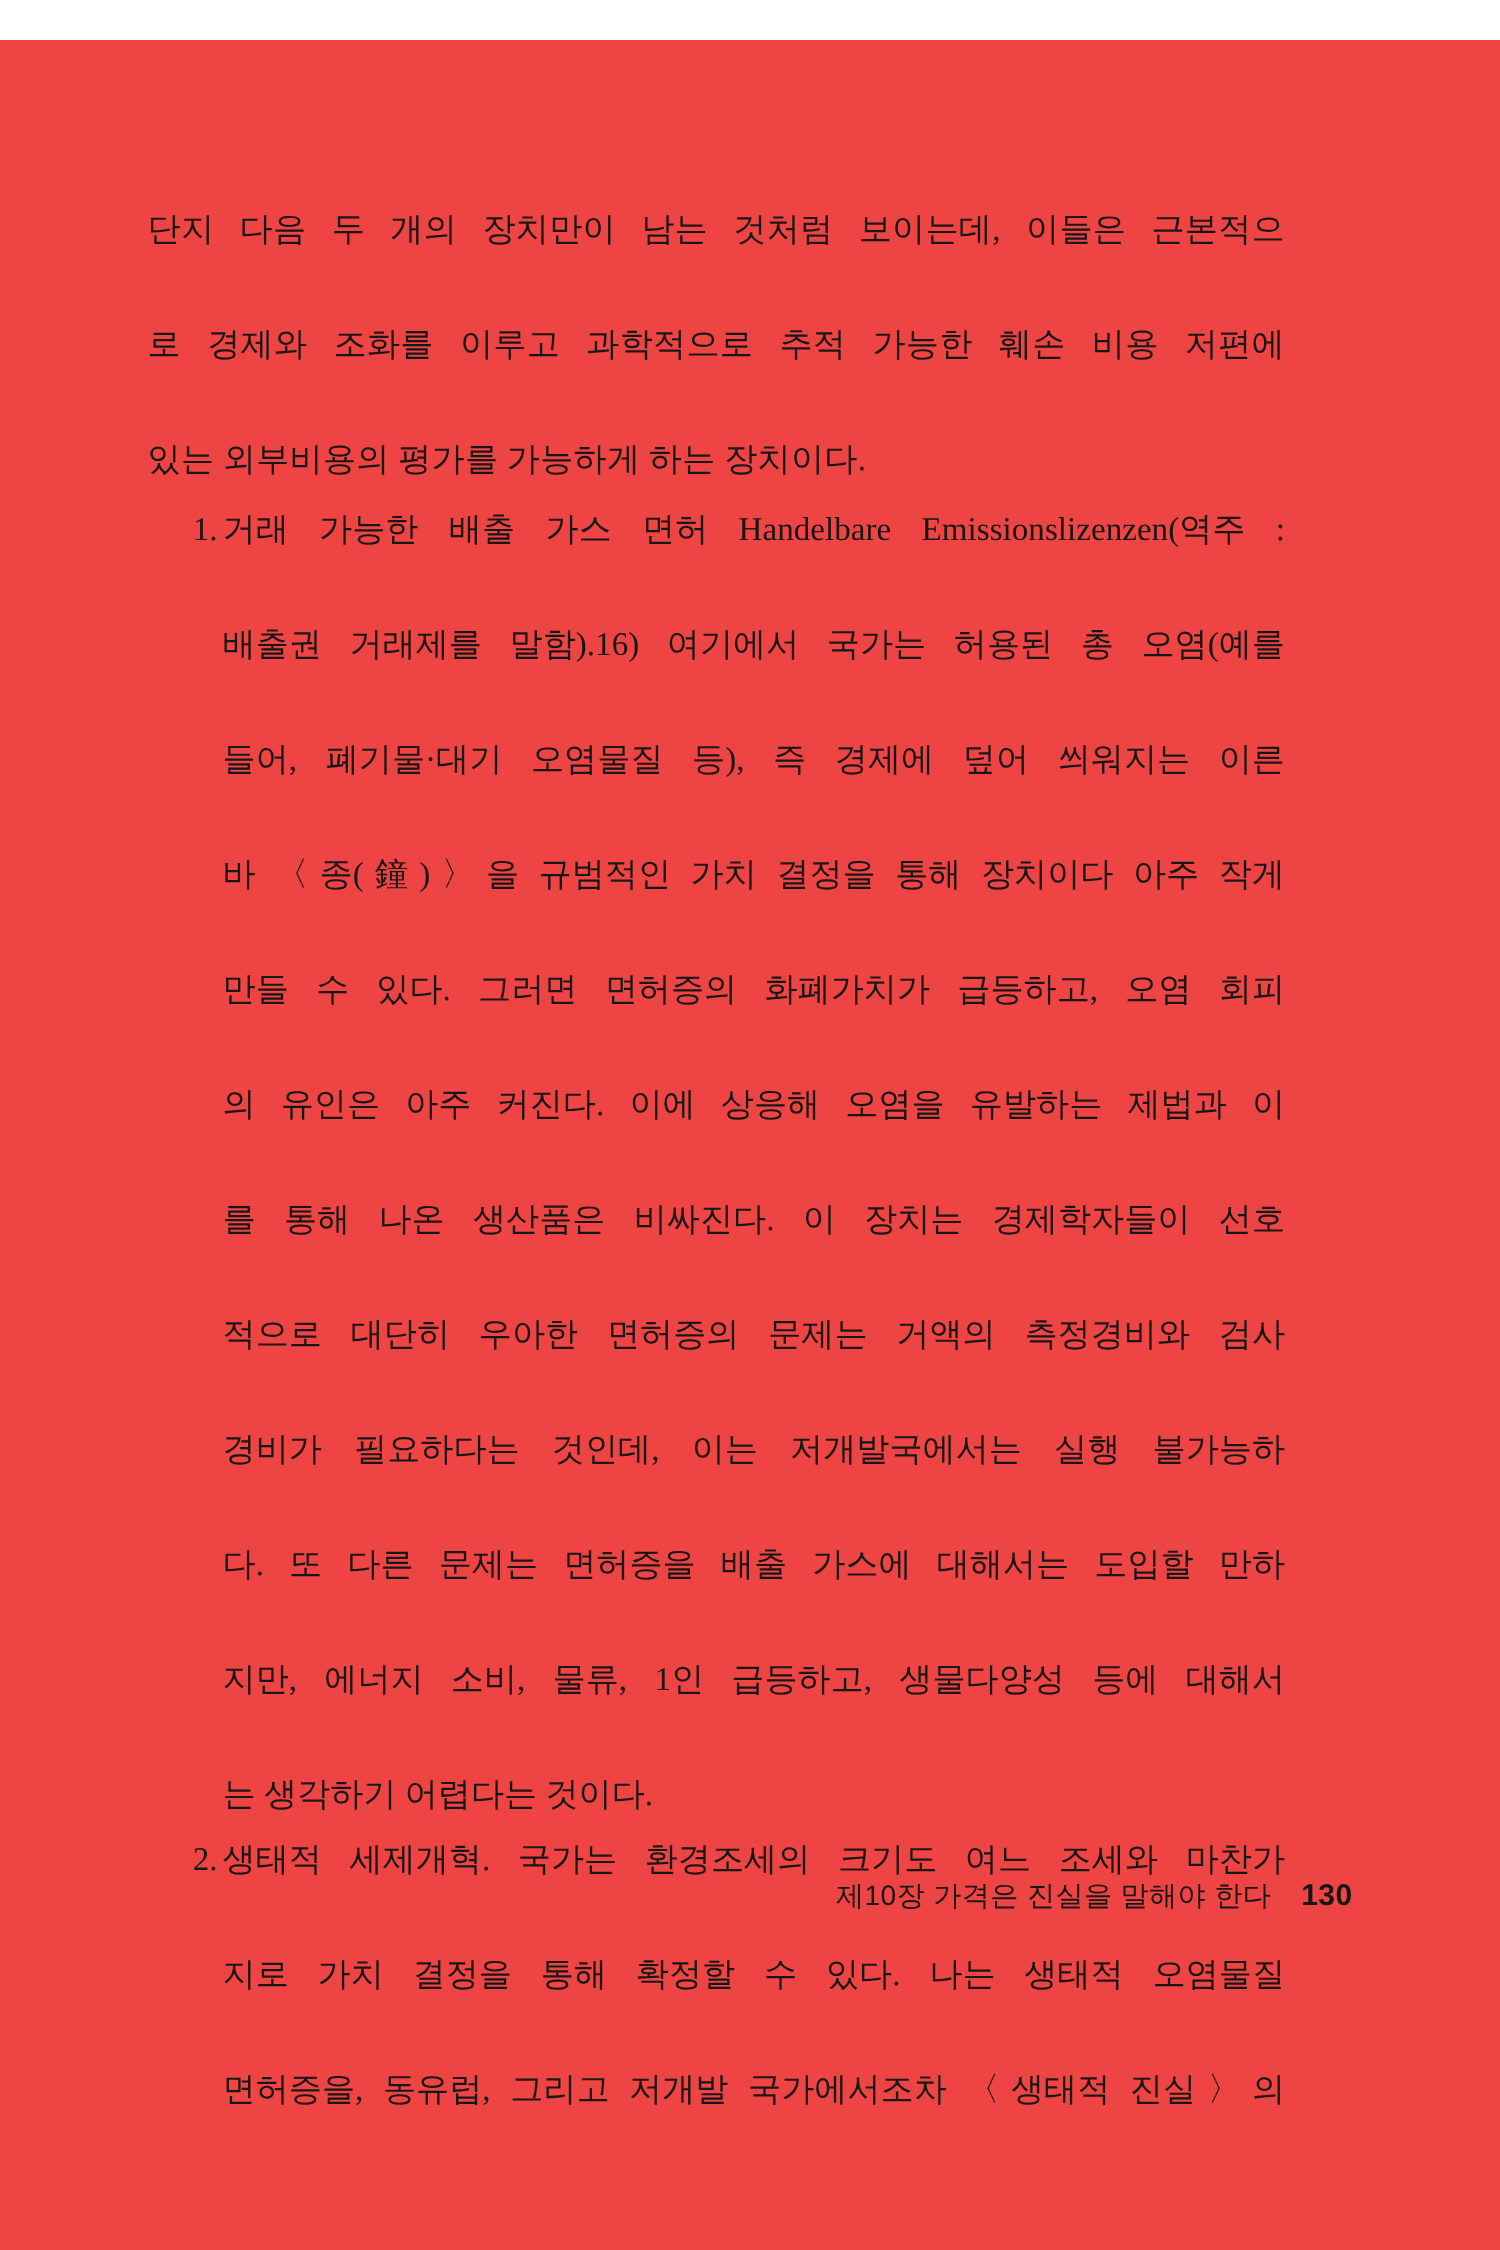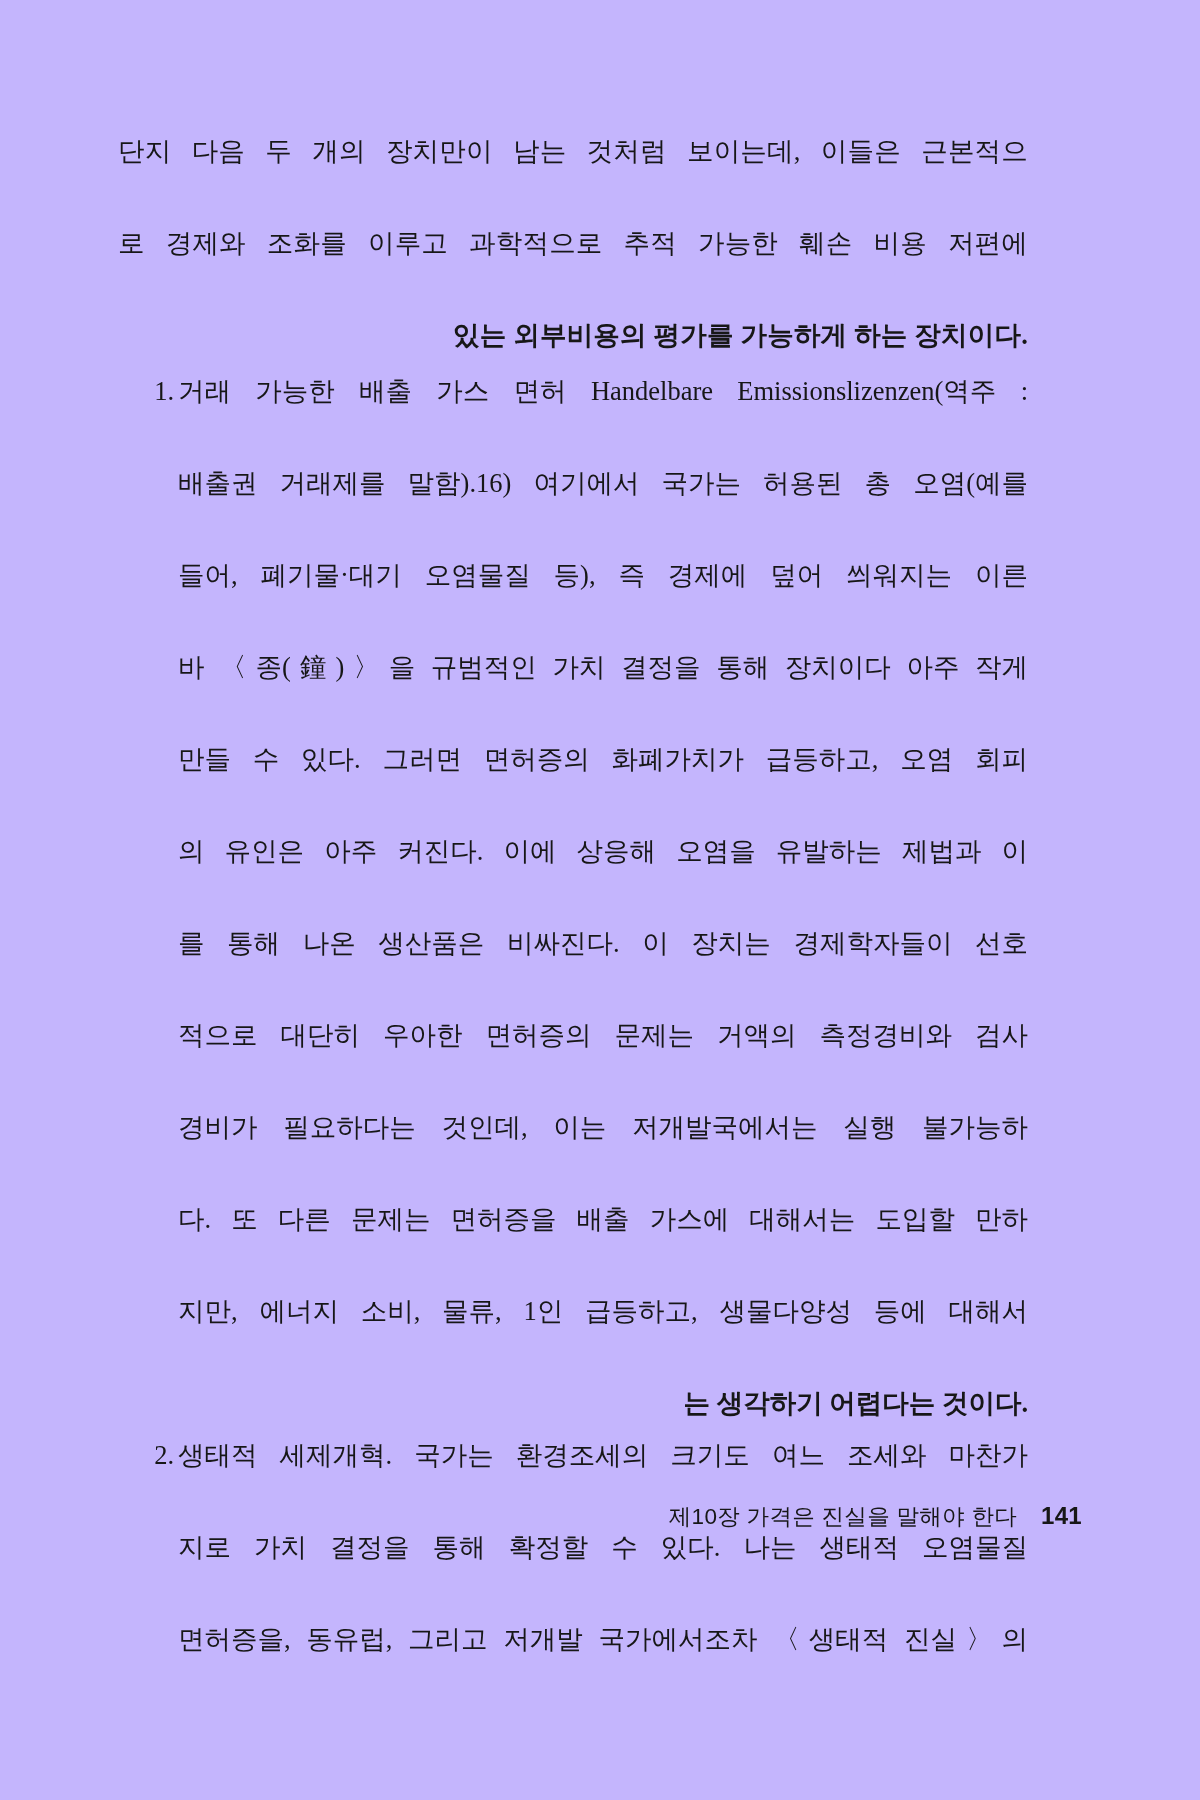--- a/index.html
+++ b/index.html
@@ -11,21 +11,22 @@
     width: 1200px;
     height: 1800px;
     position: relative;
     font-family: "Liberation Serif", serif;
     color: #171717;
     overflow: hidden;
   }
   .page {
     position: absolute;
     inset: 0;
-    background: #c4b5fd;
+    background: #ef4444;
+    margin-top: 32px;
   }
   .content {
     position: absolute;
     left: 118px;
     top: 128px;
     width: 910px;
   }
   .intro-par {
     font-size: 26.5px;
     line-height: 46px;
@@ -39,22 +40,21 @@
     display: block;
     text-align: justify;
   }
   .jline::after {
     content: "";
     display: inline-block;
     width: 100%;
   }
   .lastline {
     display: block;
-    text-align: right;
-    font-weight: bold;
+    text-align: left;
   }
 
   ol.numlist {
     list-style: none;
     margin: 10px 0 0 0;
     padding: 0;
   }
   ol.numlist > li {
     position: relative;
     padding-left: 60px;
@@ -124,15 +124,15 @@
         <span class="jline">생태적 세제개혁. 국가는 환경조세의 크기도 여느 조세와 마찬가</span>
         <span class="jline">지로 가치 결정을 통해 확정할 수 있다. 나는 생태적 오염물질</span>
         <span class="jline">면허증을, 동유럽, 그리고 저개발 국가에서조차 〈생태적 진실〉의</span>
 
       </li>
     </ol>
 
   </div>
 
   <div class="footer">
-    <span class="chap">제10장  가격은 진실을 말해야 한다</span><span class="pagenum">141</span>
+    <span class="chap">제10장  가격은 진실을 말해야 한다</span><span class="pagenum">130</span>
   </div>
 </div>
 
 </body></html>

